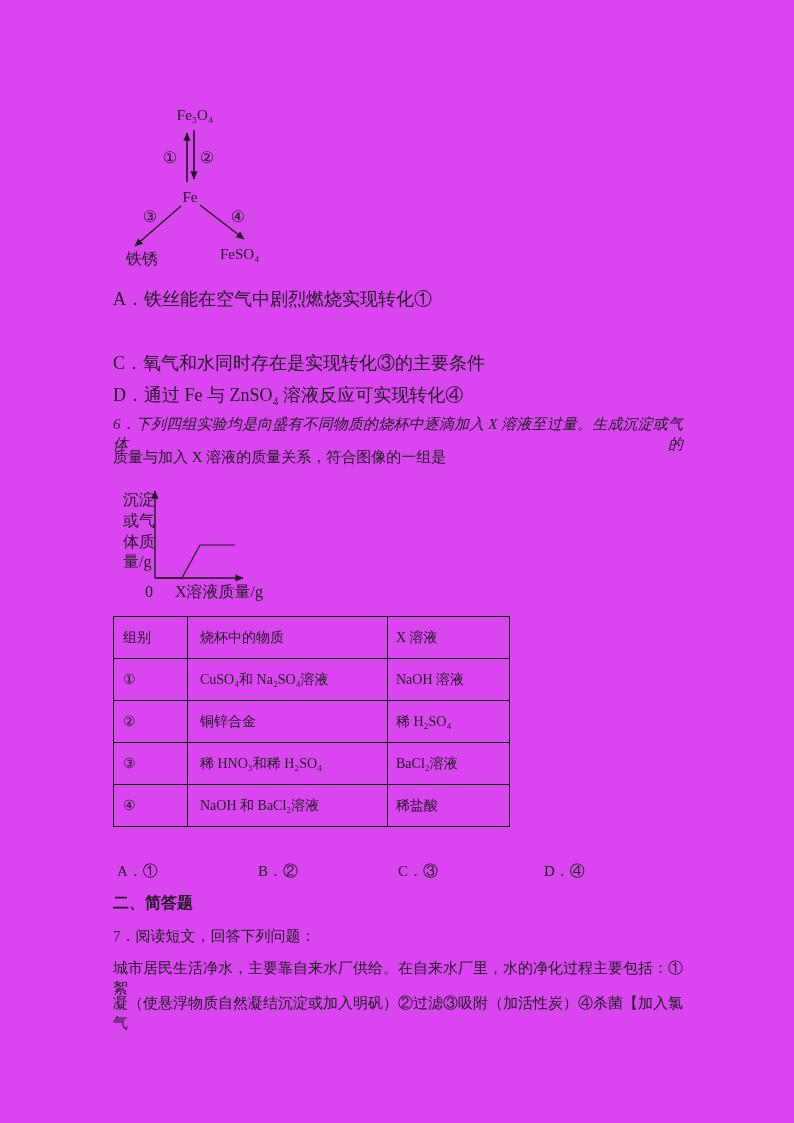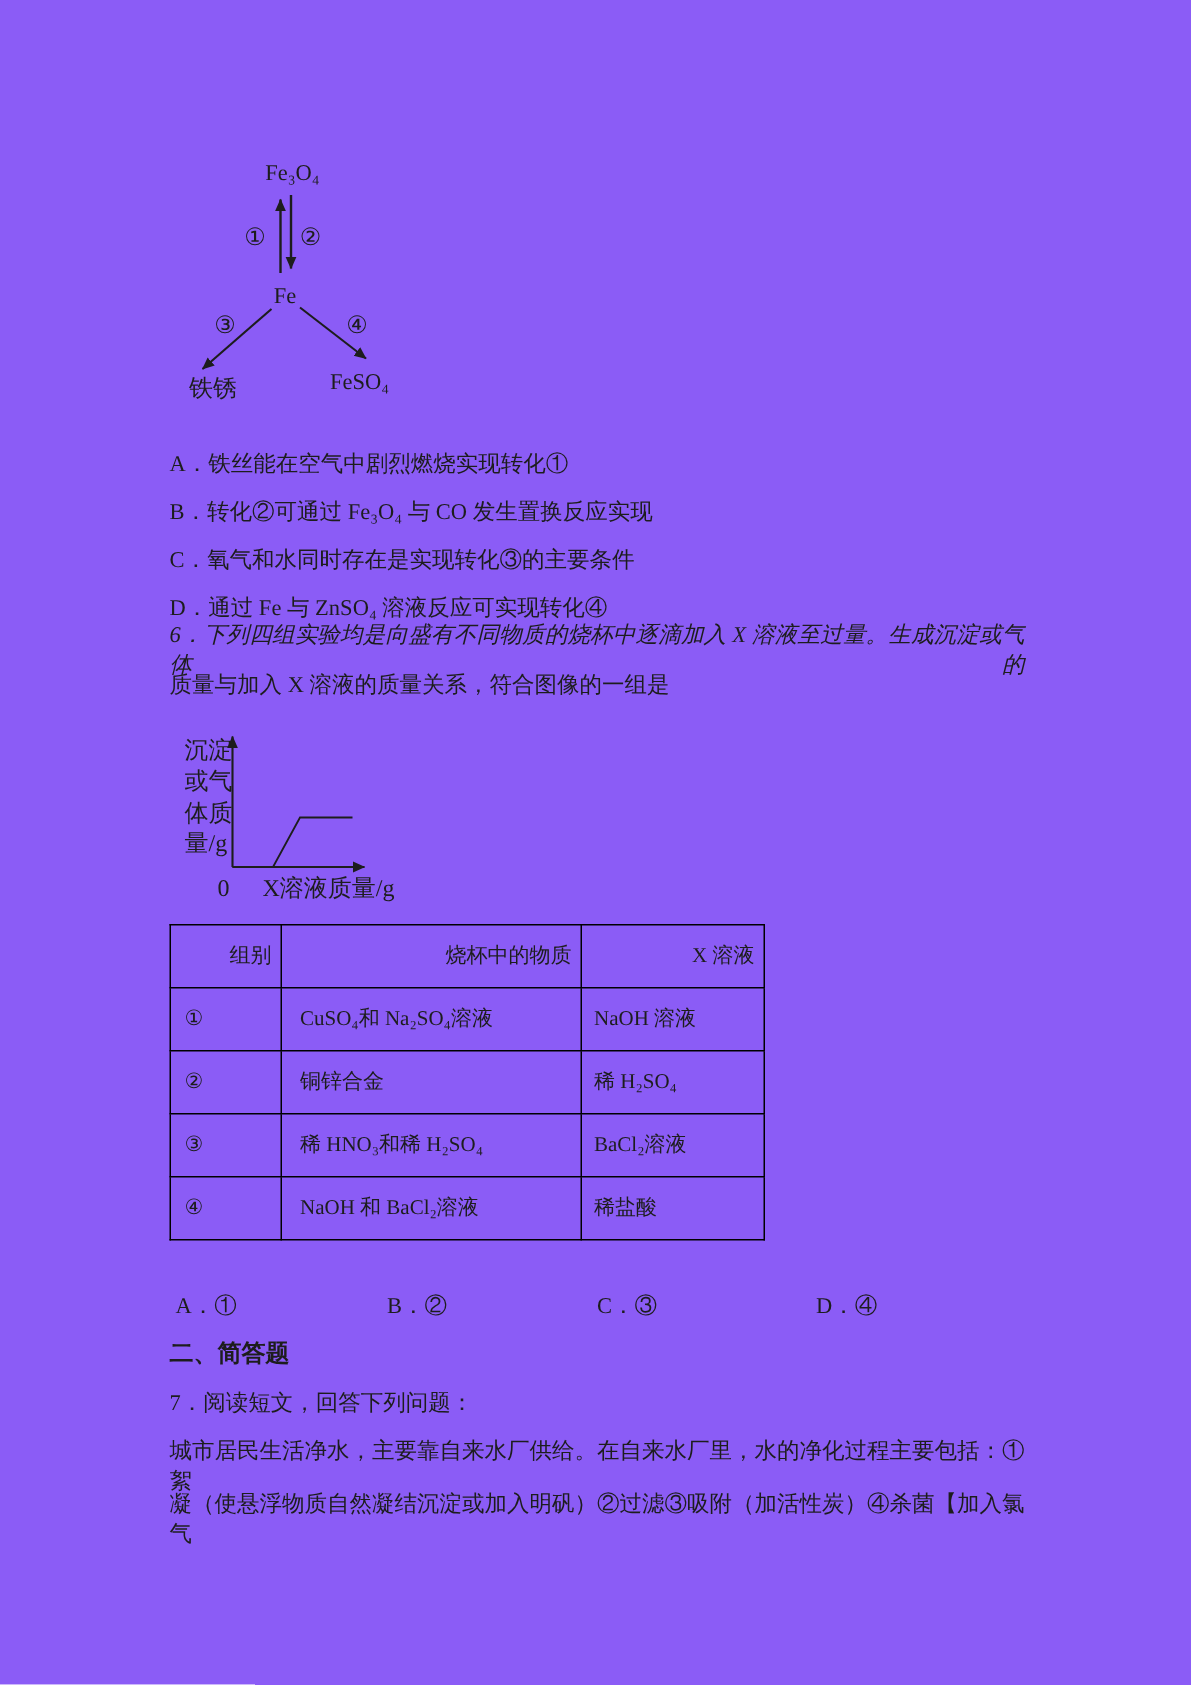--- a/index.html
+++ b/index.html
@@ -1,23 +1,23 @@
 <!DOCTYPE html>
 <html><head>
 <meta charset="utf-8">
 <style>
   html,body{margin:0;padding:0;background:#fff;}
   #page{
-    position:relative;width:794px;height:1123px;background:#8b5cf6;
+    position:relative;width:794px;height:1123px;background:#d946ef;
     font-family:"Liberation Serif","DejaVu Serif",serif;color:#1d1d1d;overflow:hidden;
   }
   .abs{position:absolute;}
   .line{white-space:pre;}
   .t15{font-size:15px;line-height:20px;}
-  .t16{font-size:15px;line-height:22px;margin-top:11px;}
+  .t16{font-size:18px;line-height:22px;}
   .just{width:570px;text-align:justify;text-align-last:justify;text-justify:inter-character;white-space:normal;}
   .heading{font-family:Liberation Sans, sans-serif;font-weight:bold;font-size:16px;line-height:20px;}
   svg text{font-family:"Liberation Serif","DejaVu Serif",serif;fill:#1d1d1d;}
   svg .dg{font-size:15px;}
   svg .cn{font-size:16px;}
   svg line, svg polyline{stroke:#1d1d1d;fill:none;}
   table.q6{border-collapse:collapse;table-layout:fixed;}
   table.q6 td{border:1px solid #000;font-size:14px;line-height:18px;padding:0 6px 0 9px;vertical-align:middle;color:#1d1d1d;}
   table.q6 td.c2{padding-left:12px;}
   table.q6 td.c3{padding-left:8px;}
@@ -41,21 +41,20 @@
     <text class="dg" x="85" y="102" text-anchor="middle">Fe</text>
     <line x1="76" y1="106" x2="30" y2="146" stroke-width="1.4" marker-end="url(#arrow)"></line>
     <line x1="95" y1="105" x2="139" y2="139" stroke-width="1.4" marker-end="url(#arrow)"></line>
     <text class="cn" x="45" y="122" text-anchor="middle">③</text>
     <text class="cn" x="133" y="122" text-anchor="middle">④</text>
     <text class="cn" x="21" y="164">铁锈</text>
     <text class="dg" x="115" y="159">FeSO₄</text>
   </svg>
 
   <div class="abs line t16" style="left:113px;top:288px;">A．铁丝能在空气中剧烈燃烧实现转化①</div>
-  <div class="abs line t16" style="left:113px;top:320px;">B．转化②可通过 Fe₃O₄ 与 CO 发生置换反应实现</div>
   <div class="abs line t16" style="left:113px;top:352px;">C．氧气和水同时存在是实现转化③的主要条件</div>
   <div class="abs line t16" style="left:113px;top:384px;">D．通过 Fe 与 ZnSO₄ 溶液反应可实现转化④</div>
 
   <div class="abs t15 just" style="left:113px;top:414px;font-style:italic;">6．下列四组实验均是向盛有不同物质的烧杯中逐滴加入 X 溶液至过量。生成沉淀或气体的</div>
   <div class="abs line t15" style="left:113px;top:447px;">质量与加入 X 溶液的质量关系，符合图像的一组是</div>
 
   <svg class="abs" style="left:110px;top:478px;" width="180" height="130" viewBox="0 0 180 130">
     <line x1="45" y1="100" x2="45" y2="13" stroke-width="1.4" marker-end="url(#arrow)"></line>
     <line x1="45" y1="100" x2="133" y2="100" stroke-width="1.4" marker-end="url(#arrow)"></line>
     <polyline points="45,100 72,100 90,67 125,67" stroke-width="1.2"></polyline>
@@ -67,21 +66,21 @@
     <text class="cn" x="65" y="119">X溶液质量/g</text>
   </svg>
 
   <table class="q6 abs" style="left:113px;top:616px;">
     <colgroup>
         <col style="width:74px">
         <col style="width:200px">
         <col style="width:122px">
       </colgroup>
     <tbody>
-      <tr style="height:42px;text-align:right;">
+      <tr style="height:42px;">
         <td>组别</td>
         <td class="c2">烧杯中的物质</td>
         <td class="c3">X 溶液</td>
       </tr>
       <tr style="height:42px;">
         <td>①</td>
         <td class="c2">CuSO₄和 Na₂SO₄溶液</td>
         <td class="c3">NaOH 溶液</td>
       </tr>
       <tr style="height:42px;">

